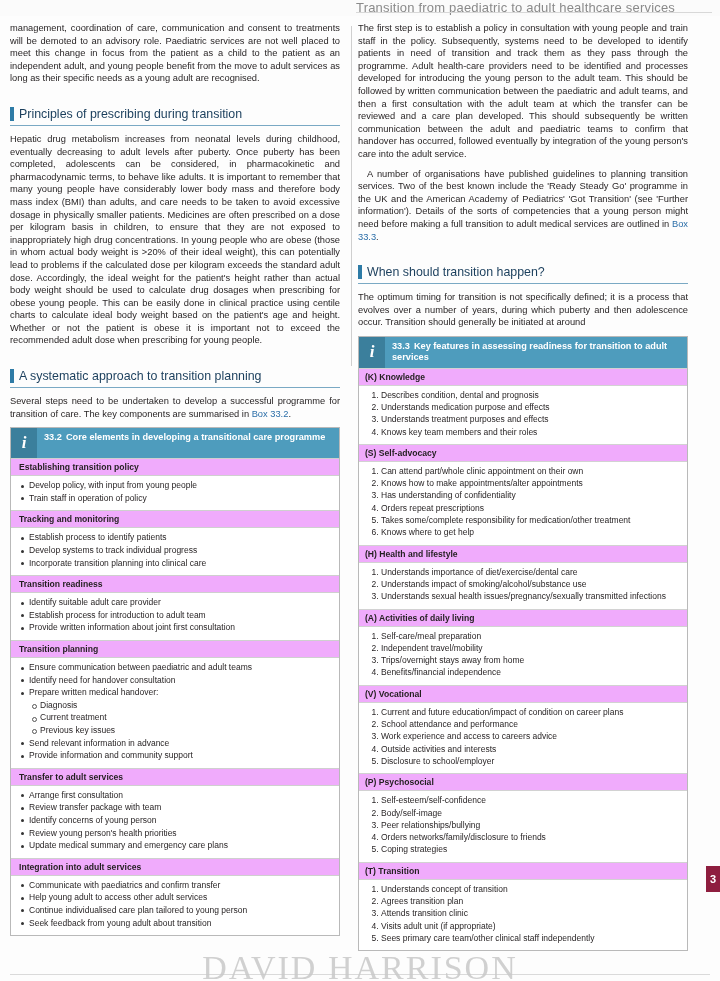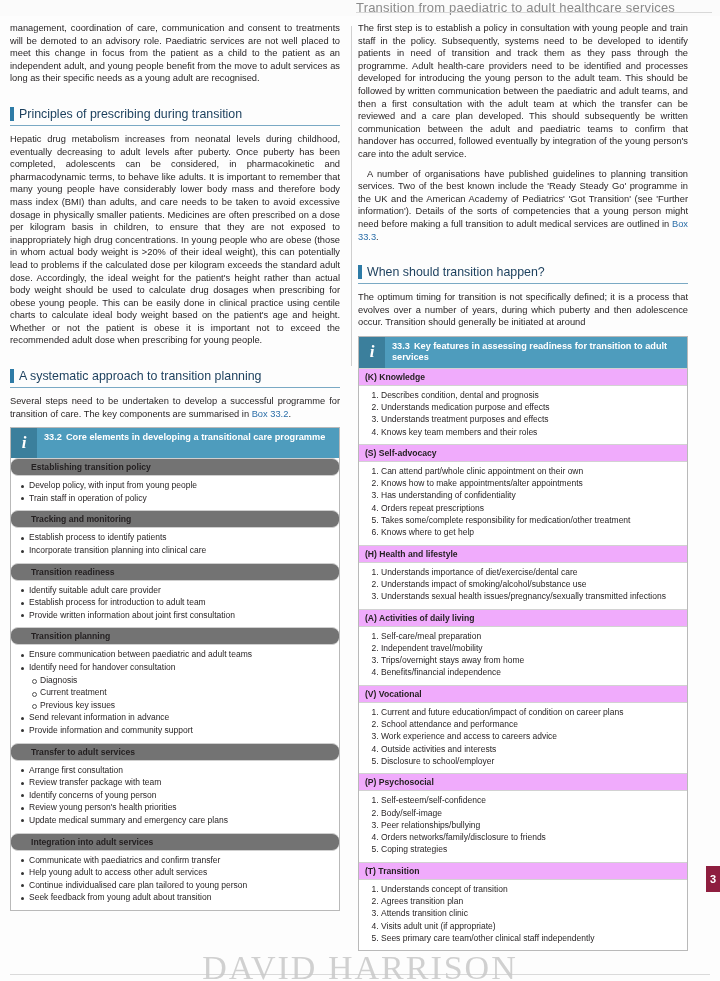--- a/index.html
+++ b/index.html
@@ -80,27 +80,26 @@
     font-family:"Liberation Serif", serif;
     color:#ffffff;
     flex:0 0 26px;
   }
   .box-head .htext{
     padding:4px 6px 4px 7px;
     font-size:9.2px;font-weight:bold;line-height:11.4px;
   }
   .box-head .hnum{margin-right:4px;}
   .subhead{
-    background:#737373;
+    background:#f0abfc;
     font-size:8.6px;
     font-weight:bold;
-    padding:3px 20px;
+    padding:3px 8px;
     border-top:1px solid #cfcfcf;
     border-bottom:1px solid #cfcfcf;
-    border-radius:7px;
   }
   .box ul{
     margin:0;padding:4px 6px 5px 18px;
     list-style:none;
   }
   .box ul li{
     font-size:8.5px;
     line-height:11.6px;
     position:relative;
     padding-left:0px;
@@ -181,34 +180,36 @@
 
       <div class="subhead">Establishing transition policy</div>
       <ul>
         <li>Develop policy, with input from young people</li>
         <li>Train staff in operation of policy</li>
       </ul>
 
       <div class="subhead">Tracking and monitoring</div>
       <ul>
         <li>Establish process to identify patients</li>
+        <li>Develop systems to track individual progress</li>
         <li>Incorporate transition planning into clinical care</li>
       </ul>
 
       <div class="subhead">Transition readiness</div>
       <ul>
         <li>Identify suitable adult care provider</li>
         <li>Establish process for introduction to adult team</li>
         <li>Provide written information about joint first consultation</li>
       </ul>
 
       <div class="subhead">Transition planning</div>
       <ul>
         <li>Ensure communication between paediatric and adult teams</li>
         <li>Identify need for handover consultation</li>
+        <li>Prepare written medical handover:</li>
         <li class="sub">Diagnosis</li>
         <li class="sub">Current treatment</li>
         <li class="sub">Previous key issues</li>
         <li>Send relevant information in advance</li>
         <li>Provide information and community support</li>
       </ul>
 
       <div class="subhead">Transfer to adult services</div>
       <ul>
         <li>Arrange first consultation</li>

